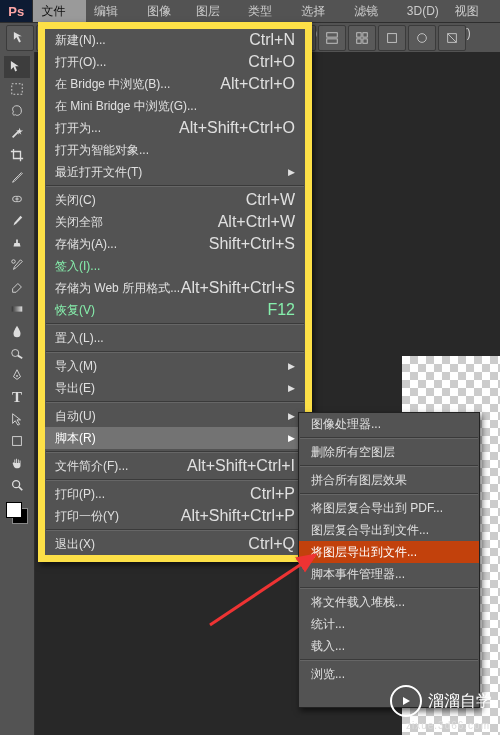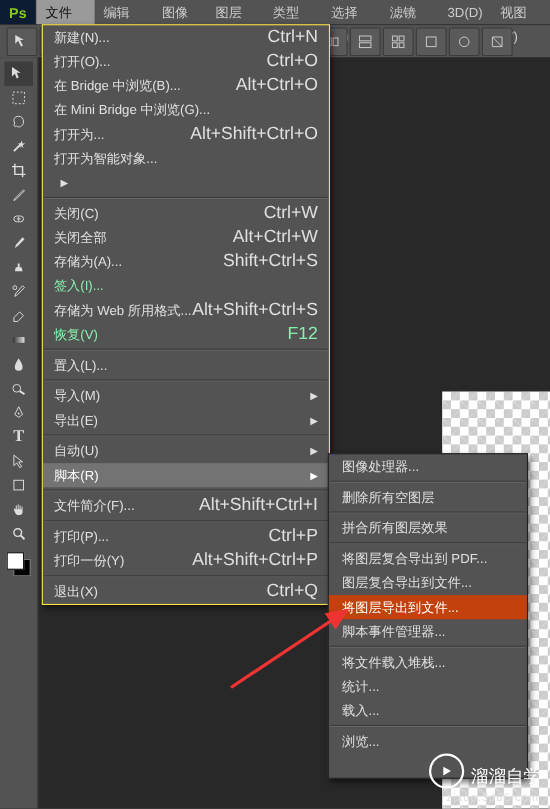--- a/index.html
+++ b/index.html
@@ -1,49 +1,49 @@
 <!DOCTYPE html>
 <html><head>
 <meta charset="utf-8">
 <style>
   html,body{margin:0;padding:0;width:500px;height:735px;overflow:hidden;font-family:"Microsoft YaHei","SimSun",sans-serif;font-size:12px;background:#535353;color:#ccc}
   .menubar{height:22px;background:#535353;display:flex;align-items:center;border-bottom:1px solid #2e2e2e}
-  .ps-logo{width:34px;height:22px;background:#0d1b33;color:#84cc16;display:flex;align-items:center;justify-content:center;font-weight:bold;font-size:13px;border-right:1px solid #2e2e2e}
+  .ps-logo{width:34px;height:22px;background:#0d1b33;color:#fca5a5;display:flex;align-items:center;justify-content:center;font-weight:bold;font-size:13px;border-right:1px solid #2e2e2e}
   .topmenu{padding:0 8px;height:22px;line-height:22px;cursor:default}
   .topmenu.open{background:#9a9a9a;color:#111}
   .toolbar2{height:30px;background:#535353;border-bottom:1px solid #2e2e2e;display:flex;align-items:center;gap:2px;padding-left:6px}
   .tb2-icon{width:26px;height:24px;display:flex;align-items:center;justify-content:center;border:1px solid #3b3b3b;background:#5a5a5a;border-radius:2px}
   .tb2-icon svg, .tool svg{width:14px;height:14px}
   .workspace{position:absolute;top:52px;left:0;right:0;bottom:0;background:#282828;display:flex}
   .toolbox{width:34px;background:#535353;border-right:1px solid #2e2e2e;display:flex;flex-direction:column;align-items:center;padding-top:4px;gap:0}
   .tool{width:26px;height:22px;display:flex;align-items:center;justify-content:center;color:#ddd;font-size:14px;position:relative}
   .tool.active{background:#3d3d3d}
   .swatches{width:22px;height:22px;position:relative;margin-top:6px}
   .sw-fg{position:absolute;width:14px;height:14px;background:#fff;border:1px solid #000;left:0;top:0}
   .sw-bg{position:absolute;width:14px;height:14px;background:#000;border:1px solid #888;right:0;bottom:0}
   .canvas-area{flex:1;position:relative}
   .checker{position:absolute;top:304px;left:367px;right:0;bottom:0;background-image:
      linear-gradient(45deg,#ccc 25%,transparent 25%),
      linear-gradient(-45deg,#ccc 25%,transparent 25%),
      linear-gradient(45deg,transparent 75%,#ccc 75%),
      linear-gradient(-45deg,transparent 75%,#ccc 75%);
      background-size:16px 16px;background-position:0 0,0 8px,8px -8px,-8px 0;background-color:#fff}
-  .dropdown{position:absolute;top:22px;left:38px;width:260px;background:#535353;border:1px solid #fde047;box-shadow:2px 3px 6px rgba(0,0,0,.6);z-index:50}
+  .dropdown{position:absolute;top:22px;left:38px;width:260px;background:#535353;border:7px solid #fde047;box-shadow:2px 3px 6px rgba(0,0,0,.6);z-index:50}
   .dropdown .item{height:22px;padding:0 10px;display:flex;align-items:center;justify-content:space-between;color:#e0e0e0;cursor:default}
   .dropdown .item.disabled{color:#86efac}
   .dropdown .item.hover{background:#737373;color:#fff}
   .dropdown .sep{height:1px;margin:2px 1px;background:#3a3a3a;border-bottom:1px solid #666}
   .shortcut{color:inherit;font-size:16px}
   .submenu-arrow{font-size:9px;margin-left:6px}
   .submenu{position:absolute;top:412px;left:298px;width:180px;background:#535353;border:1px solid #222;box-shadow:2px 3px 6px rgba(0,0,0,.6);z-index:60}
   .submenu .item{height:22px;padding:0 12px;display:flex;align-items:center;color:#e0e0e0}
   .submenu .item.highlight{background:#c2410c;color:#fff}
   .submenu .sep{height:1px;margin:2px 1px;background:#3a3a3a;border-bottom:1px solid #666}
   .arrow-annot{position:absolute;z-index:70;pointer-events:none}
-  .watermark{position:absolute;right:8px;bottom:18px;z-index:80;display:flex;align-items:flex-end;gap:6px;color:#fff;font-size:16px;font-weight:500}
+  .watermark{position:absolute;right:8px;bottom:18px;z-index:80;display:flex;align-items:center;gap:6px;color:#fff;font-size:16px;font-weight:500}
   .wm-icon{width:28px;height:28px;border:2px solid #fff;border-radius:50%;display:flex;align-items:center;justify-content:center}
   .wm-url{position:absolute;right:10px;bottom:4px;z-index:80;color:#ddd;font-size:10px;letter-spacing:1px}
 </style>
 </head>
 <body>
 
 <div class="menubar">
   <div class="ps-logo">Ps</div>
   <div id="menubar-items" style="display: flex;">
       <div class="topmenu open">文件(F)</div>
@@ -250,20 +250,21 @@
     </div>
     <div class="item">
       <span>打开为...</span>
       <span class="shortcut">Alt+Shift+Ctrl+O</span>
     </div>
     <div class="item">
       <span>打开为智能对象...</span>
       <span class="shortcut"></span>
     </div>
     <div class="item">
+      <span>最近打开文件(T)</span>
       <span class="shortcut submenu-arrow">▶</span>
     </div>
     <div class="sep"></div>
     <div class="item">
       <span>关闭(C)</span>
       <span class="shortcut">Ctrl+W</span>
     </div>
     <div class="item">
       <span>关闭全部</span>
       <span class="shortcut">Alt+Ctrl+W</span>

